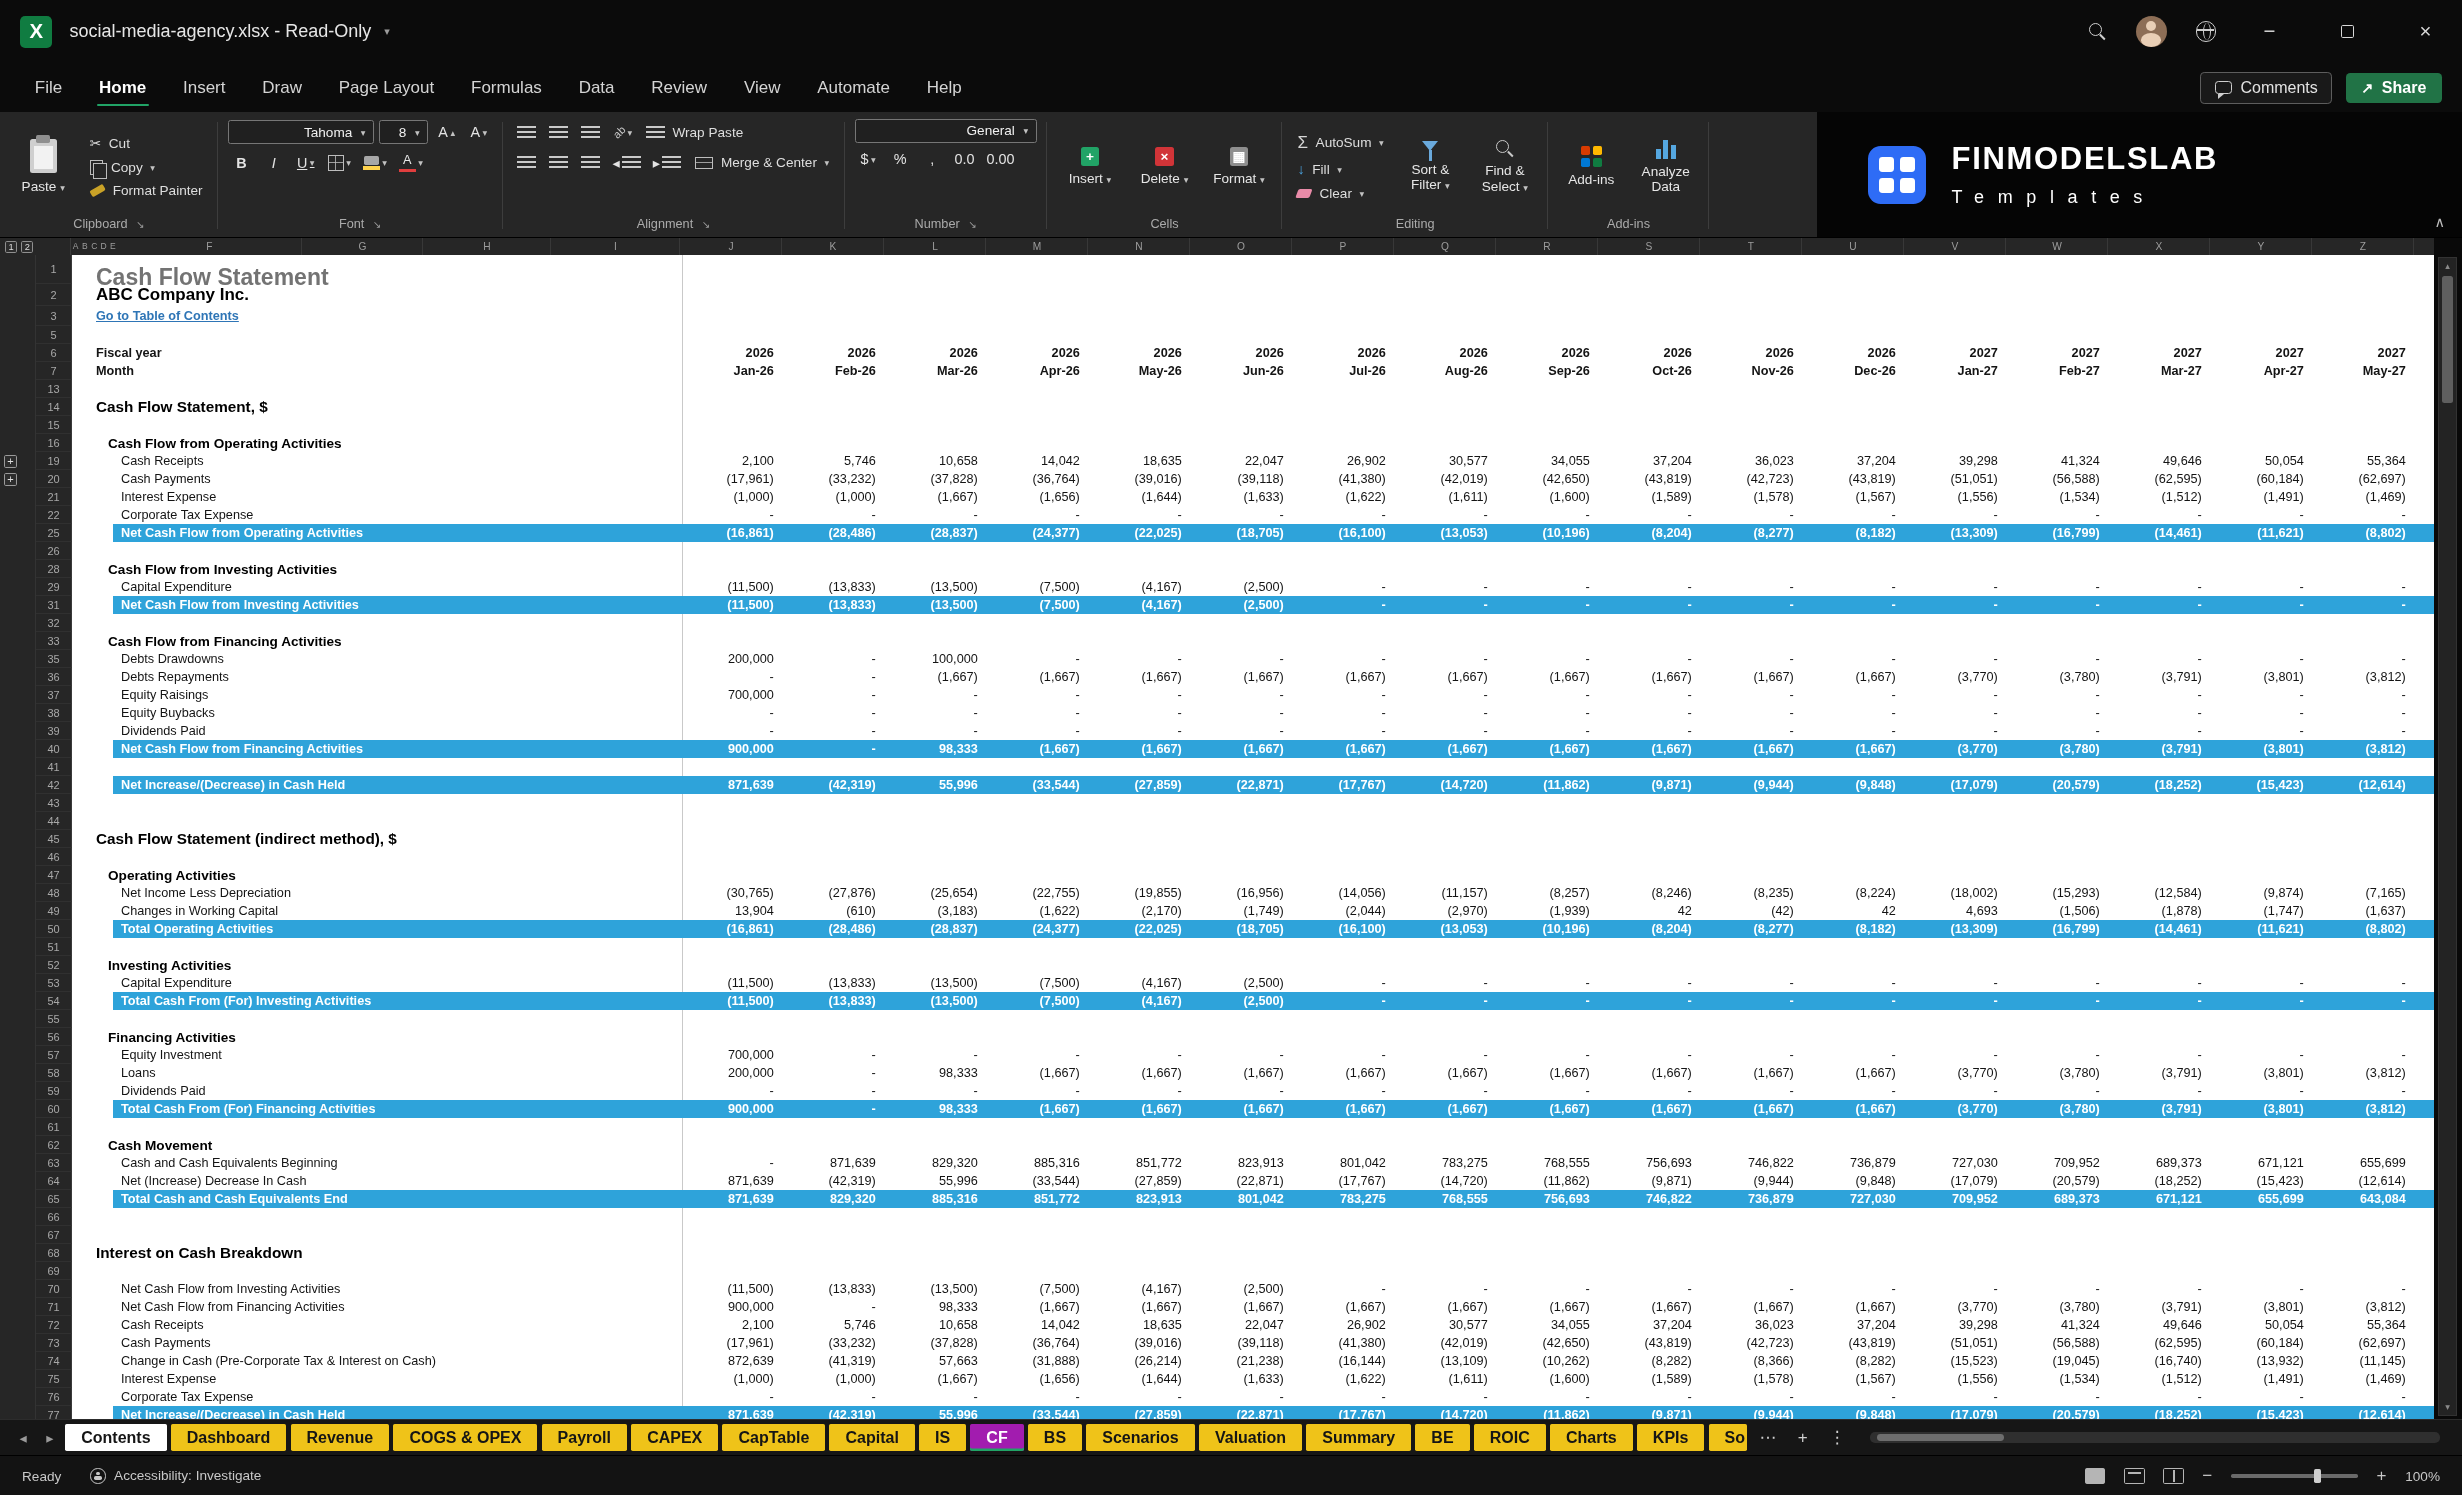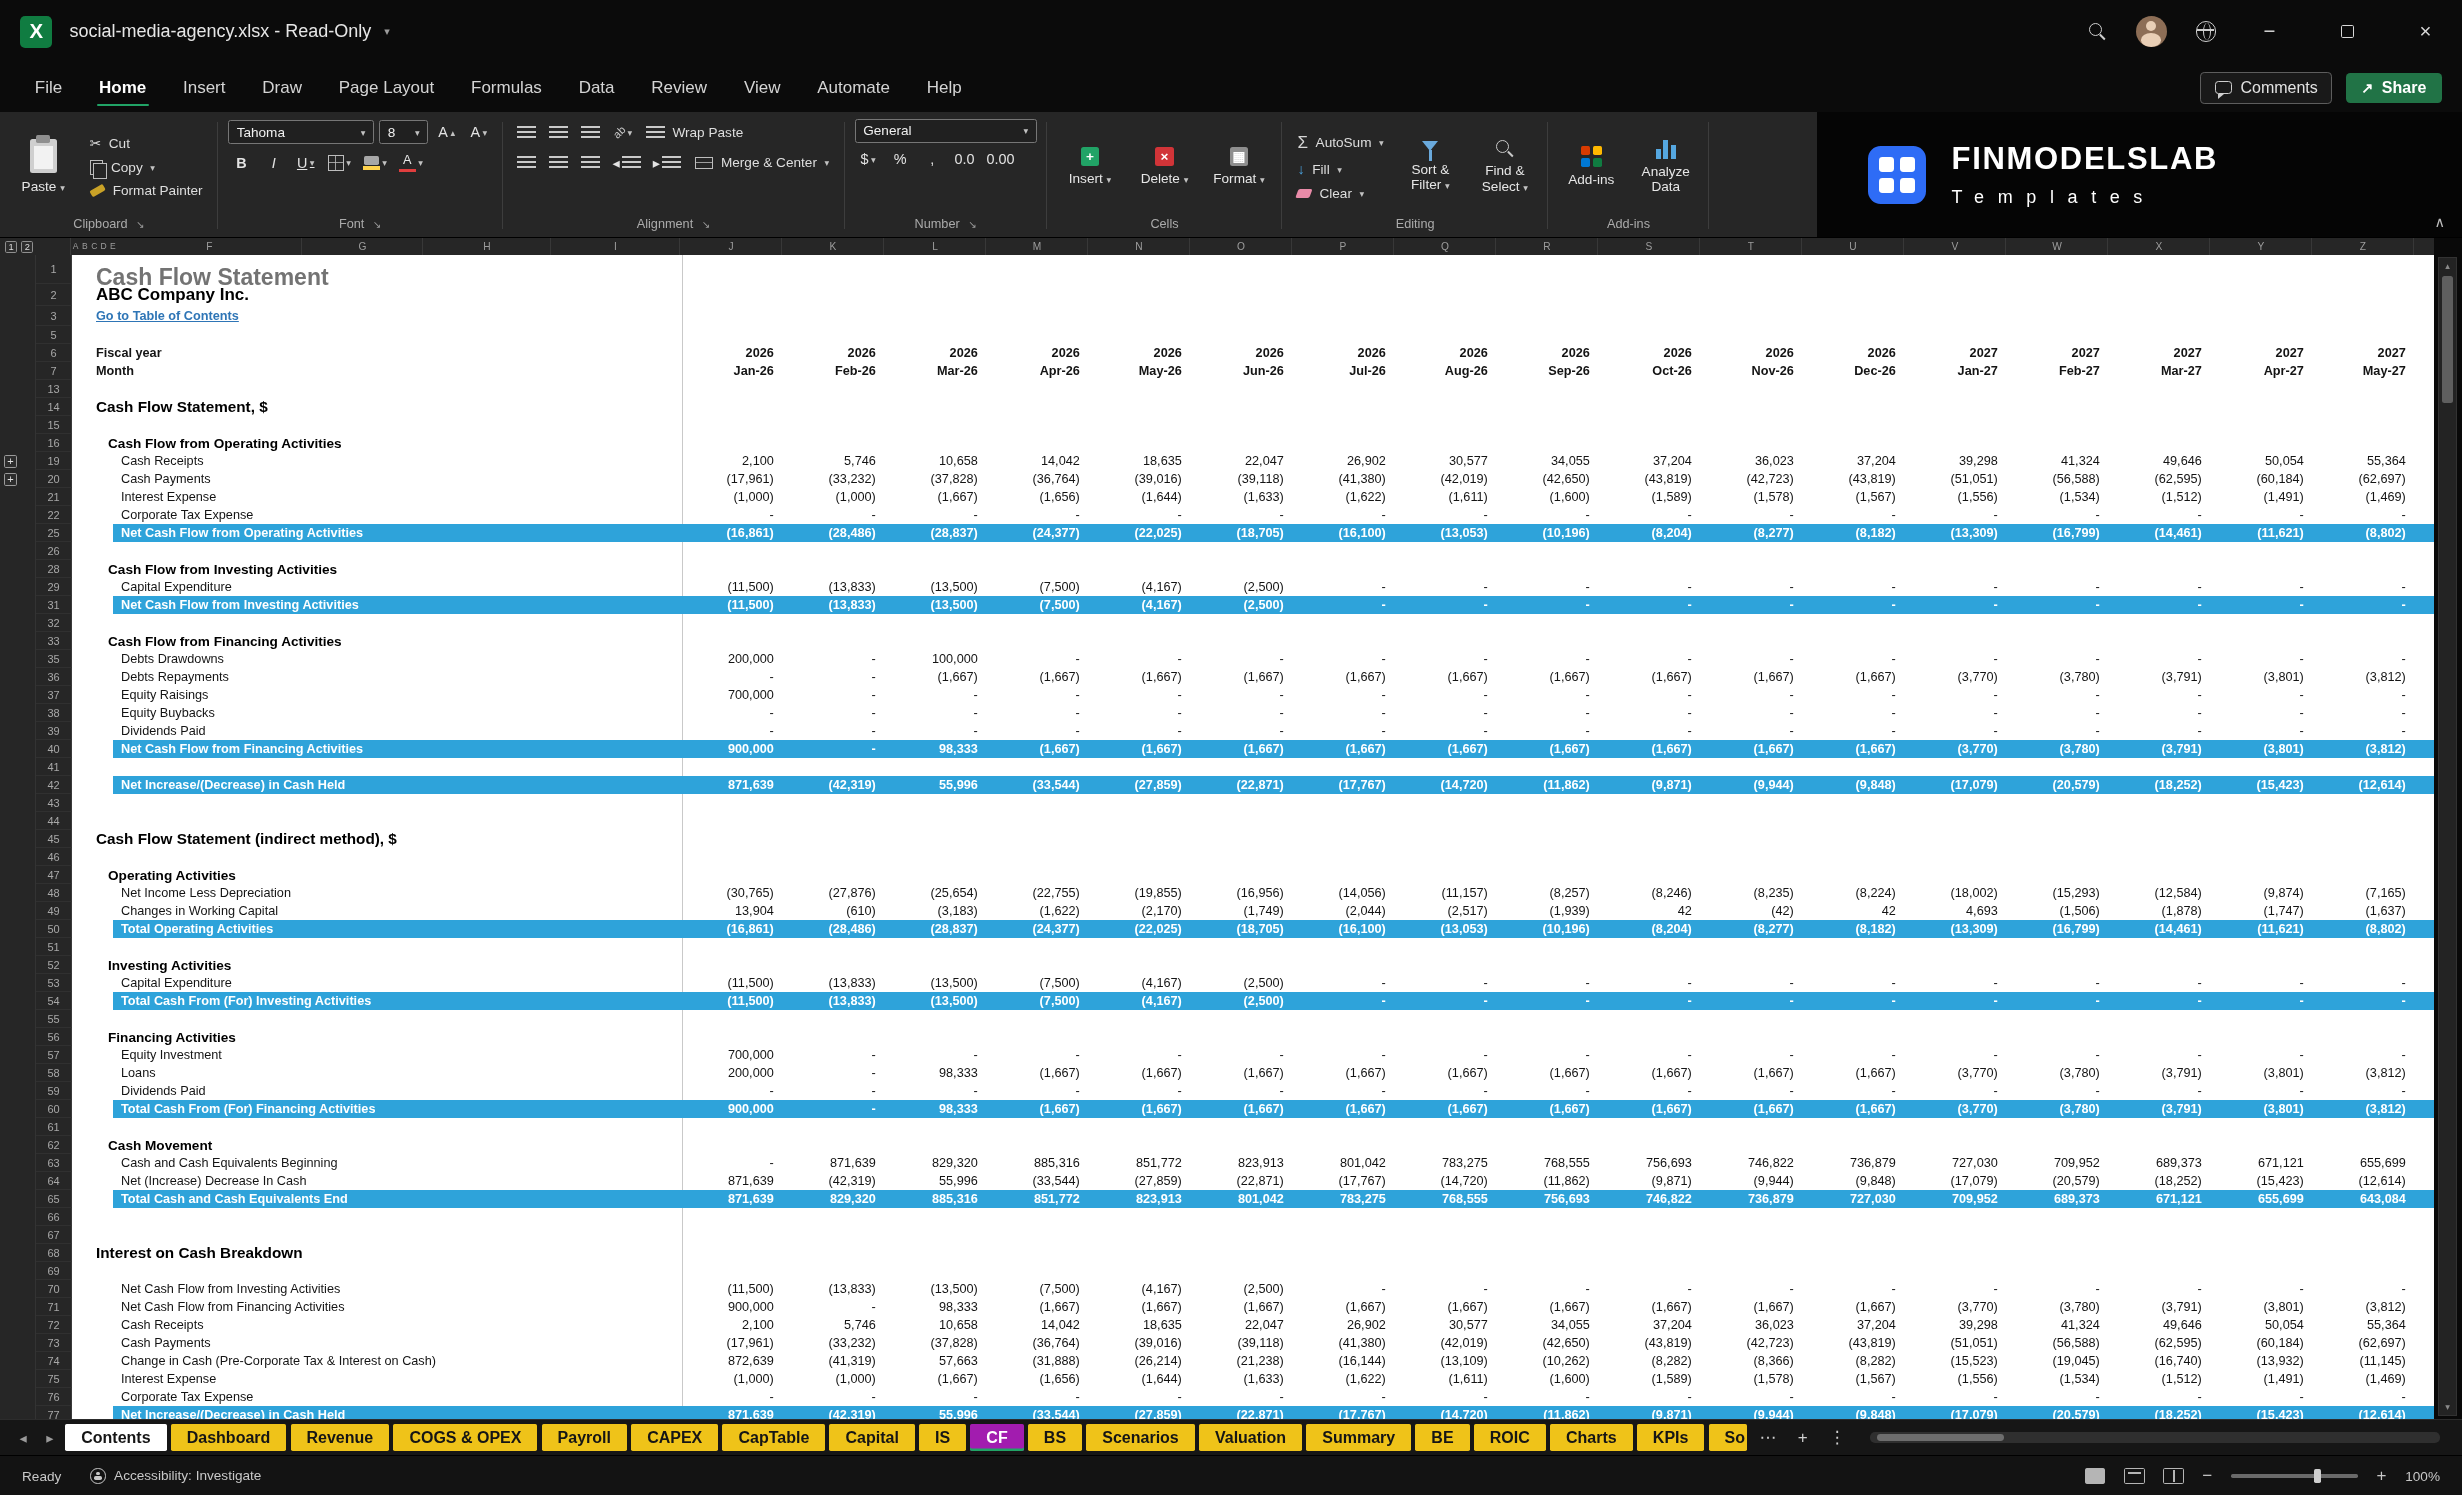--- a/index.html
+++ b/index.html
@@ -52,21 +52,21 @@
   .rgroup-content { display:flex; gap:8.5px; flex:1; }
   .rcol { display:flex; flex-direction:column; justify-content:center; gap:3.4px; }
   .rrow { display:flex; align-items:center; gap:5.1px; }
   .big-btn { width:66px; display:flex; flex-direction:column; align-items:center; justify-content:center;
     gap:5.1px; padding:3.4px 1.7px; border-radius:3.4px; color:#e6e6e6; font-size:13.6px; text-align:center; line-height:1.12; }
   .sbtn { display:flex; align-items:center; gap:7.6px; font-size:13.6px; color:#dedede; padding:2.5px 5.1px; border-radius:2.5px; white-space:nowrap; }
   .ibtn { min-width:27px; height:27px; display:flex; align-items:center; justify-content:center;
     gap:2.5px; border-radius:2.5px; color:#e3e3e3; font-size:14.4px; padding:0 3.4px; }
   .dd { font-size:9.3px; color:#c2c2c2; }
   .combo { background:#202020; border:0.8px solid #767676; border-radius:2.5px; color:#f0f0f0; font-size:13.6px;
-    padding:3.4px 7.6px; display:flex; align-items:center; justify-content:space-between; gap:8.5px; }
+    padding:3.4px 7.6px; display:flex; align-items:center; justify-content:flex-end; gap:8.5px; }
   .i-paste { width:27px; height:34px; background:#cfcfcf; border-radius:2.5px; position:relative; }
   .i-paste::before { content:""; position:absolute; top:-4.2px; left:6.8px; width:13.6px; height:7.6px; background:#8f8f8f; border-radius:1.7px; }
   .i-paste::after { content:""; position:absolute; top:6.8px; left:4.2px; right:4.2px; bottom:4.2px; background:#f2f2f2; }
   .i-copy { width:13.6px; height:15.3px; border:1.7px solid #bdbdbd; position:relative; background:#262626; }
   .i-copy::before { content:""; position:absolute; left:2.5px; top:2.5px; width:12px; height:13.6px; border:1.7px solid #bdbdbd; background:#262626; }
   .i-brush { width:15.3px; height:6.8px; background:#c9a227; border-radius:1.7px; transform:rotate(-30deg); }
   .bold-g { font-weight:bold; } .ital-g { font-style:italic; } .und-g { text-decoration:underline; }
   .i-borders { width:16px; height:16px; border:0.8px solid #bdbdbd;
     background: linear-gradient(#bdbdbd,#bdbdbd) center/100% 0.8px no-repeat, linear-gradient(#bdbdbd,#bdbdbd) center/0.8px 100% no-repeat; }
   .i-fill { display:flex; flex-direction:column; align-items:center; gap:1.7px; }
@@ -1393,21 +1393,21 @@
             <div class="rownum">49</div>
             <div class="rlabel">Changes in Working Capital</div>
             <div class="vals">
               <div class="val first">13,904</div>
               <div class="val">(610)</div>
               <div class="val">(3,183)</div>
               <div class="val">(1,622)</div>
               <div class="val">(2,170)</div>
               <div class="val">(1,749)</div>
               <div class="val">(2,044)</div>
-              <div class="val">(2,517)</div>
+              <div class="val">(2,970)</div>
               <div class="val">(1,939)</div>
               <div class="val">42</div>
               <div class="val">(42)</div>
               <div class="val">42</div>
               <div class="val">4,693</div>
               <div class="val">(1,506)</div>
               <div class="val">(1,878)</div>
               <div class="val">(1,747)</div>
               <div class="val">(1,637)</div>
             </div>

